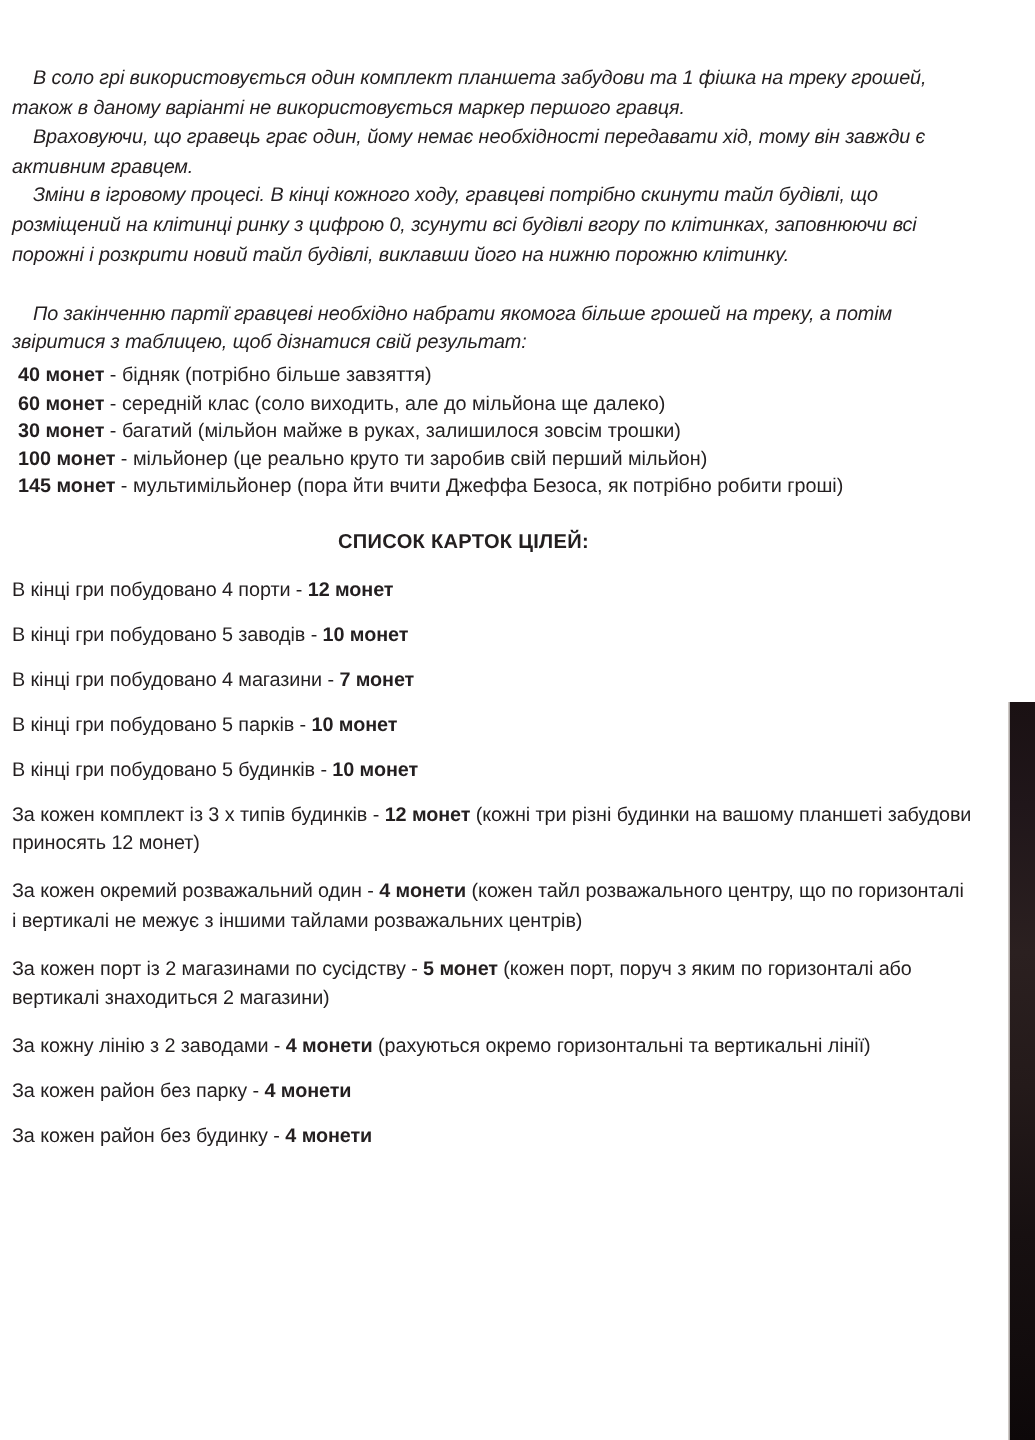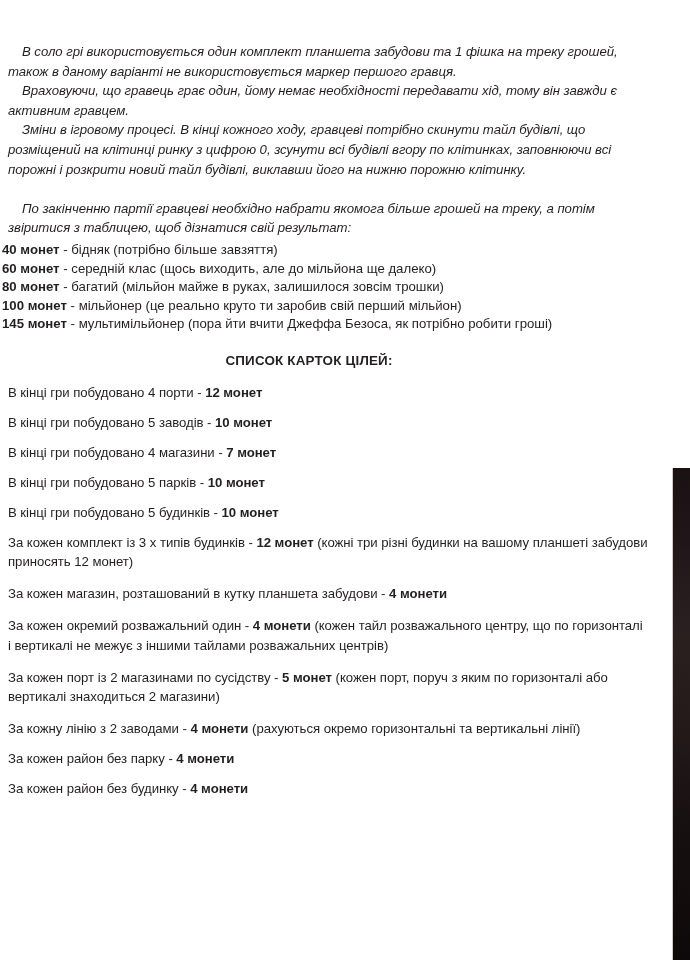--- a/index.html
+++ b/index.html
@@ -60,21 +60,21 @@
     letter-spacing: -0.05px;
   }
 
   .block-gap {
     height: 19.6px;
   }
 
   
   .score-list {
     position: absolute;
-    left: 2px;
+    left: 12px;
     top: 241px;
     width: 640px;
   }
   .score-row {
     font-size: 13.2px;
     line-height: 18.6px;
     white-space: nowrap;
   }
   .score-row b {
     font-weight: 700;
@@ -125,24 +125,24 @@
     <p class="para">Зміни в ігровому процесі. В кінці кожного ходу,  гравцеві потрібно скинути тайл будівлі, що розміщений на клітинці ринку з цифрою 0, зсунути всі будівлі вгору по клітинках, заповнюючи всі порожні і розкрити новий тайл будівлі, виклавши його на нижню порожню клітинку.</p>
     <div class="block-gap"></div>
     <p class="para">По закінченню партії гравцеві необхідно набрати якомога більше грошей на треку, а потім звіритися з таблицею, щоб дізнатися свій результат:</p>
   </div>
 
   <div class="score-list">
     <div class="score-row">
       <b>40 монет</b><span> - </span><span>бідняк (потрібно більше завзяття)</span>
     </div>
     <div class="score-row">
-      <b>60 монет</b><span> - </span><span>середній клас (щось виходить, але до мільйона ще далеко)</span>
+      <b>60 монет</b><span> - </span><span>середній клас (соло виходить, але до мільйона ще далеко)</span>
     </div>
     <div class="score-row">
-      <b>80 монет</b><span> - </span><span>багатий (мільйон майже в руках, залишилося зовсім трошки)</span>
+      <b>30 монет</b><span> - </span><span>багатий (мільйон майже в руках, залишилося зовсім трошки)</span>
     </div>
     <div class="score-row">
       <b>100 монет</b><span> - </span><span>мільйонер (це реально круто ти заробив свій перший мільйон)</span>
     </div>
     <div class="score-row">
       <b>145 монет</b><span> - </span><span>мультимільйонер (пора йти вчити Джеффа Безоса, як потрібно робити гроші)</span>
     </div>
   </div>
 
   <div class="section-heading">СПИСОК КАРТОК ЦІЛЕЙ:</div>
@@ -160,23 +160,20 @@
     <div class="goal-item tight">
       <span>В кінці гри побудовано 5 парків - </span><b>10 монет</b><span></span>
     </div>
     <div class="goal-item tight">
       <span>В кінці гри побудовано 5 будинків - </span><b>10 монет</b><span></span>
     </div>
     <div class="goal-item">
       <span>За кожен комплект із 3 х типів будинків - </span><b>12 монет</b><span> (кожні три різні будинки на вашому планшеті забудови приносять 12 монет)</span>
     </div>
     <div class="goal-item">
-      <span>За кожен магазин, розташований в кутку планшета забудови - </span><b>4 монети</b><span></span>
-    </div>
-    <div class="goal-item">
       <span>За кожен окремий розважальний один - </span><b>4 монети</b><span> (кожен тайл розважального центру, що по горизонталі і вертикалі не межує з іншими тайлами розважальних центрів)</span>
     </div>
     <div class="goal-item">
       <span>За кожен порт із 2 магазинами по сусідству - </span><b>5 монет</b><span> (кожен порт, поруч з яким по горизонталі або вертикалі знаходиться 2 магазини)</span>
     </div>
     <div class="goal-item tight">
       <span>За кожну лінію з 2 заводами - </span><b>4 монети</b><span> (рахуються окремо горизонтальні та вертикальні лінії)</span>
     </div>
     <div class="goal-item tight">
       <span>За кожен район без парку - </span><b>4 монети</b><span></span>

